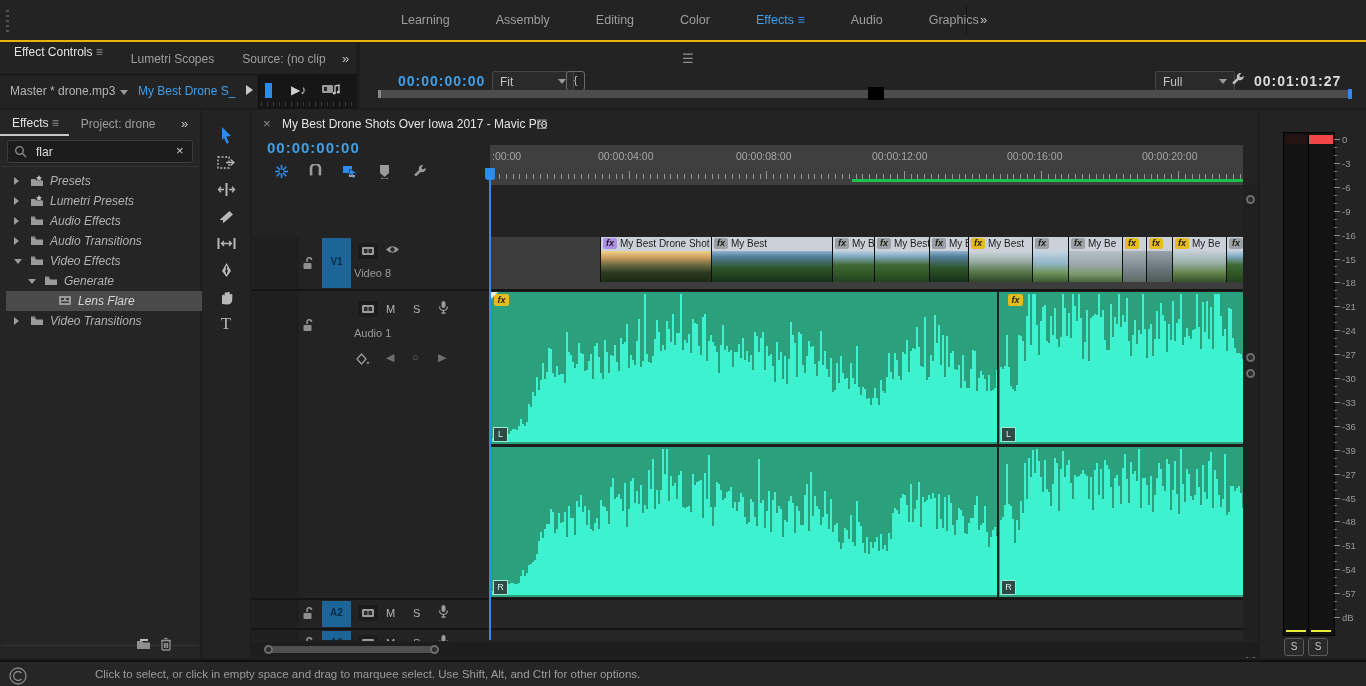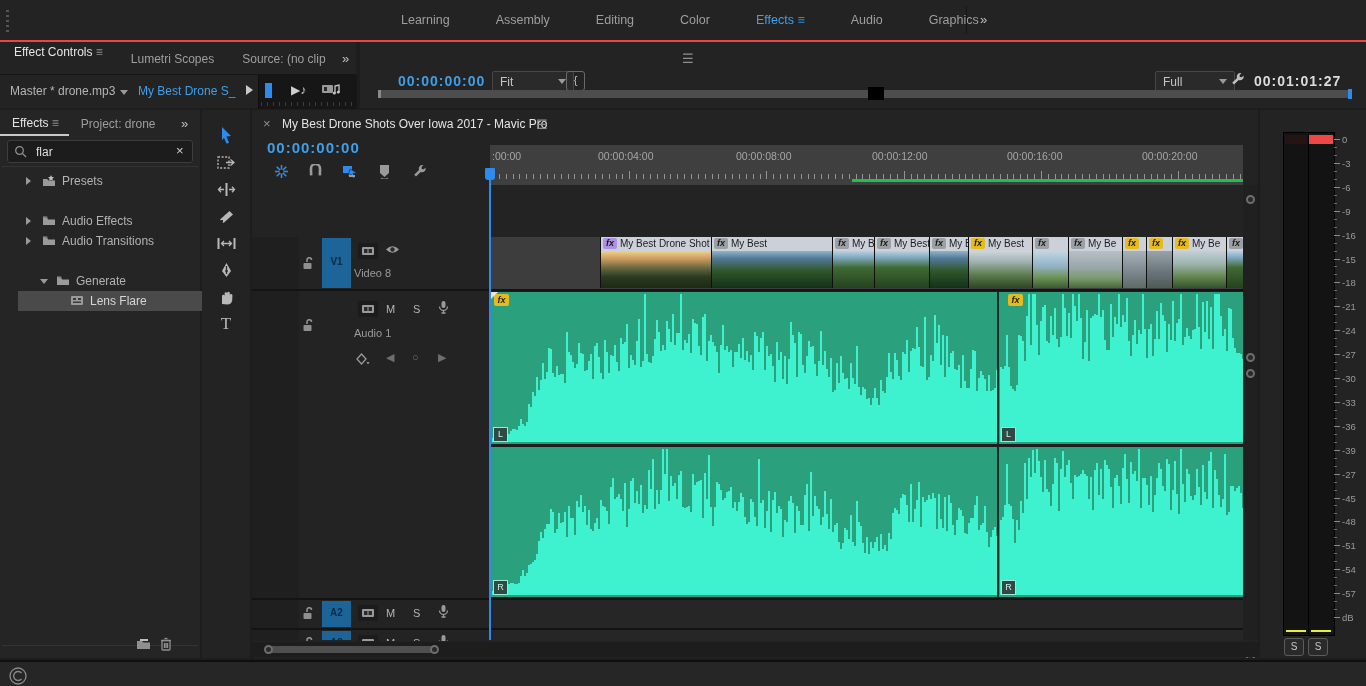--- a/index.html
+++ b/index.html
@@ -8,25 +8,25 @@
   .abs{position:absolute;}
   .panel{background:#232323;}
   .tab{color:#9e9e9e;white-space:nowrap;}
   .tab.active{color:#e4e4e4;}
   .blue{color:#3f9fe8;}
   .tc{font-weight:bold;letter-spacing:1px;}
   .menu-glyph{color:#8f8f8f;font-size:13px;line-height:1;}
   .chev{display:inline-block;width:0;height:0;border-left:4px solid transparent;border-right:4px solid transparent;border-top:5px solid #9a9a9a;vertical-align:middle;}
   .dropdown{background:#2a2a2a;border:1px solid #464646;border-radius:2px;color:#c4c4c4;
             display:flex;align-items:center;justify-content:space-between;padding:0 7px;font-size:12px;}
-  .treerow{position:absolute;left:16px;width:196px;height:20px;display:flex;align-items:center;color:#b2b2b2;}
+  .treerow{position:absolute;left:4px;width:196px;height:20px;display:flex;align-items:center;color:#b2b2b2;font-style:italic;}
   .treerow.selected{background:#4a4a4a;color:#d6d6d6;}
   .disc{width:0;height:0;border-top:4px solid transparent;border-bottom:4px solid transparent;border-left:5px solid #9a9a9a;}
   .disc.open{border-left:4px solid transparent;border-right:4px solid transparent;border-top:5px solid #9a9a9a;border-bottom:none;}
-  .clip{position:absolute;top:0;height:51px;border-left:1px solid #0f0f0f;box-sizing:border-box;overflow:hidden;}
+  .clip{position:absolute;top:0;height:45px;border-left:1px solid #0f0f0f;box-sizing:border-box;overflow:hidden;}
   .clipname{position:absolute;left:0;top:0;right:0;height:14px;background:#ccd0d8;color:#1c1c1c;
             font-size:10px;line-height:14px;white-space:nowrap;overflow:hidden;}
   .fxbadge{display:inline-block;width:14px;height:11px;margin:1px 3px 0 2px;border-radius:2px;
            font-size:9px;font-style:italic;font-weight:bold;line-height:11px;text-align:center;color:#201c10;vertical-align:top;}
   .fx-gray{background:#9aa0a6;}
   .fx-yellow{background:#e5bb1e;}
   .fx-purple{background:#ab8fe8;}
   .thumb{position:absolute;left:0;top:14px;right:0;bottom:0;}
   .t-sunset{background:linear-gradient(#efd38a 0%,#c9995c 22%,#6a6a40 45%,#2c3a20 70%,#1c2a16 100%);}
   .t-forest{background:linear-gradient(#b9d2e2 0%,#7fa8c0 18%,#3f6a33 45%,#24421e 100%);}
@@ -48,21 +48,21 @@
   .ticklbl{position:absolute;top:0;color:#a6a6a6;font-size:10.5px;white-space:nowrap;}
   .sbtn{position:absolute;width:18px;height:16px;border:1px solid #5c5c5c;border-radius:3px;color:#c8c8c8;
         font-size:10px;text-align:center;line-height:16px;background:#2a2a2a;}
   .target{position:absolute;left:322px;width:29px;background:#1d6499;color:#082c46;font-size:10px;font-weight:bold;text-align:center;}
 </style>
 </head>
 <body>
 
 <div id="app">
 
-  <div class="abs panel" id="topbar" style="left:0;top:0;width:1366px;height:40px;border-bottom:2px solid #ef4444;">
+  <div class="abs panel" id="topbar" style="left:0;top:0;width:1366px;height:40px;border-bottom:2px solid #eab308;">
     <div class="abs" style="left:6px;top:10px;width:3px;height:22px;background:repeating-linear-gradient(#555 0 2px,transparent 2px 5px);"></div>
     <div class="abs" id="ws-tabs" style="left:378px;top:0;height:40px;display:flex;align-items:center;">
         <div class="tab" style="padding: 0px 23px; font-size: 12.5px;">Learning</div>
         <div class="tab" style="padding: 0px 23px; font-size: 12.5px;">Assembly</div>
         <div class="tab" style="padding: 0px 23px; font-size: 12.5px;">Editing</div>
         <div class="tab" style="padding: 0px 23px; font-size: 12.5px;">Color</div>
         <div class="tab active" style="padding: 0px 23px; font-size: 12.5px; color: rgb(63, 159, 232);">Effects<span style="color: rgb(45, 140, 235);"> ≡</span></div>
         <div class="tab" style="padding: 0px 23px; font-size: 12.5px;">Audio</div>
         <div class="tab" style="padding: 0px 23px; font-size: 12.5px;">Graphics</div>
       </div>
@@ -144,39 +144,59 @@
         <div class="treerow" style="top: 4px;">
           <div class="disc" style="position: absolute; left: 8px; top: 6px;"></div>
           <div class="ico" style="position: absolute; left: 24px; top: 4px;">
             <svg width="14" height="12" viewBox="0 0 14 12" fill="none" stroke="#b8b8b8" stroke-width="1.3">
               <path d="M1 4 h4 l1.5 1.5 H13 V11 H1 Z" fill="#9a9a9a" stroke="none"></path>
               <path d="M9 0 l1 2 2 .3 -1.5 1.4 .4 2 -1.9 -1 -1.9 1 .4 -2 L6 2.3 8 2 Z" fill="#bdbdbd" stroke="none"></path>
             </svg>
           </div>
           <div style="position: absolute; left: 44px; top: 3px;">Presets</div>
         </div>
+        <div class="treerow" style="top: 24px;">
+          <div class="disc" style="position: absolute; left: 8px; top: 6px;"></div>
+          <div class="ico" style="position: absolute; left: 24px; top: 4px;">
+            <svg width="14" height="12" viewBox="0 0 14 12" fill="none" stroke="#b8b8b8" stroke-width="1.3">
+              <path d="M1 4 h4 l1.5 1.5 H13 V11 H1 Z" fill="#9a9a9a" stroke="none"></path>
+              <path d="M9 0 l1 2 2 .3 -1.5 1.4 .4 2 -1.9 -1 -1.9 1 .4 -2 L6 2.3 8 2 Z" fill="#bdbdbd" stroke="none"></path>
+            </svg>
+          </div>
+          <div style="position: absolute; left: 44px; top: 3px;">Lumetri Presets</div>
+        </div>
         <div class="treerow" style="top: 64px;">
           <div class="disc" style="position: absolute; left: 8px; top: 6px;"></div>
           <div class="ico" style="position: absolute; left: 24px; top: 4px;">
             <svg width="14" height="11" viewBox="0 0 14 11" fill="none" stroke="#b8b8b8" stroke-width="1.3">
               <path d="M1 3 h4 l1.5 1.5 H13 V10 H1 Z" fill="#9a9a9a" stroke="none"></path>
               <path d="M1 3 V1.5 h4 l1 1" fill="#9a9a9a" stroke="none"></path>
             </svg>
           </div>
           <div style="position: absolute; left: 44px; top: 3px;">Audio Transitions</div>
         </div>
         <div class="treerow" style="top: 44px;">
           <div class="disc" style="position: absolute; left: 8px; top: 6px;"></div>
           <div class="ico" style="position: absolute; left: 24px; top: 4px;">
             <svg width="14" height="11" viewBox="0 0 14 11" fill="none" stroke="#b8b8b8" stroke-width="1.3">
               <path d="M1 3 h4 l1.5 1.5 H13 V10 H1 Z" fill="#9a9a9a" stroke="none"></path>
               <path d="M1 3 V1.5 h4 l1 1" fill="#9a9a9a" stroke="none"></path>
             </svg>
           </div>
           <div style="position: absolute; left: 44px; top: 3px;">Audio Effects</div>
+        </div>
+        <div class="treerow" style="top: 84px;">
+          <div class="disc open" style="position: absolute; left: 8px; top: 8px;"></div>
+          <div class="ico" style="position: absolute; left: 24px; top: 4px;">
+            <svg width="14" height="11" viewBox="0 0 14 11" fill="none" stroke="#b8b8b8" stroke-width="1.3">
+              <path d="M1 3 h4 l1.5 1.5 H13 V10 H1 Z" fill="#9a9a9a" stroke="none"></path>
+              <path d="M1 3 V1.5 h4 l1 1" fill="#9a9a9a" stroke="none"></path>
+            </svg>
+          </div>
+          <div style="position: absolute; left: 44px; top: 3px;">Video Effects</div>
         </div>
         <div class="treerow" style="top: 104px;">
           <div class="disc open" style="position: absolute; left: 22px; top: 8px;"></div>
           <div class="ico" style="position: absolute; left: 38px; top: 4px;">
             <svg width="14" height="11" viewBox="0 0 14 11" fill="none" stroke="#b8b8b8" stroke-width="1.3">
               <path d="M1 3 h4 l1.5 1.5 H13 V10 H1 Z" fill="#9a9a9a" stroke="none"></path>
               <path d="M1 3 V1.5 h4 l1 1" fill="#9a9a9a" stroke="none"></path>
             </svg>
           </div>
           <div style="position: absolute; left: 58px; top: 3px;">Generate</div>
@@ -184,20 +204,30 @@
         <div class="treerow selected" style="top: 124px;">
           <div class="ico" style="position: absolute; left: 52px; top: 4px;">
             <svg width="14" height="11" viewBox="0 0 14 11" fill="none" stroke="#b8b8b8" stroke-width="1.3">
               <rect x="1" y="1" width="12" height="9" rx="1" fill="#9a9a9a" stroke="none"></rect>
               <rect x="3" y="3" width="3" height="2" fill="#3a3a3a" stroke="none"></rect>
               <rect x="8" y="3" width="3" height="2" fill="#3a3a3a" stroke="none"></rect>
               <rect x="3" y="6.5" width="8" height="1.5" fill="#3a3a3a" stroke="none"></rect>
             </svg>
           </div>
           <div style="position: absolute; left: 72px; top: 3px;">Lens Flare</div>
+        </div>
+        <div class="treerow" style="top: 144px;">
+          <div class="disc" style="position: absolute; left: 8px; top: 6px;"></div>
+          <div class="ico" style="position: absolute; left: 24px; top: 4px;">
+            <svg width="14" height="11" viewBox="0 0 14 11" fill="none" stroke="#b8b8b8" stroke-width="1.3">
+              <path d="M1 3 h4 l1.5 1.5 H13 V10 H1 Z" fill="#9a9a9a" stroke="none"></path>
+              <path d="M1 3 V1.5 h4 l1 1" fill="#9a9a9a" stroke="none"></path>
+            </svg>
+          </div>
+          <div style="position: absolute; left: 44px; top: 3px;">Video Transitions</div>
         </div>
       </div>
     <div class="abs" style="left:0;top:524px;width:200px;height:24px;">
       <span class="abs ico" id="binicon" style="left:136px;top:4px;">
           <svg width="15" height="12" viewBox="0 0 15 12" fill="none" stroke="#b8b8b8" stroke-width="1.3">
             <path d="M1 3 h5 l1.5 1.5 H14 V11 H1 Z" fill="#8f8f8f" stroke="none"></path>
             <rect x="4" y="1" width="8" height="2" fill="#bdbdbd" stroke="none"></rect>
           </svg>
         </span>
       <span class="abs ico" id="trashicon" style="left:160px;top:3px;">
@@ -1483,14 +1513,15 @@
     <div class="sbtn" style="left:48px;top:528px;">S</div>
   </div>
 
   <div class="abs" id="statusbar" style="left:0;top:660px;width:1366px;height:26px;background:#262626;border-top:2px solid #0f0f0f;">
     <span class="abs ico" id="ccicon" style="left:8px;top:4px;">
         <svg width="20" height="20" viewBox="0 0 20 20" fill="none" stroke="#8a8a8a" stroke-width="1.3">
           <circle cx="10" cy="10" r="8"></circle>
           <path d="M13.5 7 a4.5 4.5 0 1 0 0 6"></path>
         </svg>
       </span>
+    <span class="abs" style="left:95px;top:6px;color:#9b9b9b;font-size:11.5px;">Click to select, or click in empty space and drag to marquee select. Use Shift, Alt, and Ctrl for other options.</span>
   </div>
 </div>
 
 </body></html>

